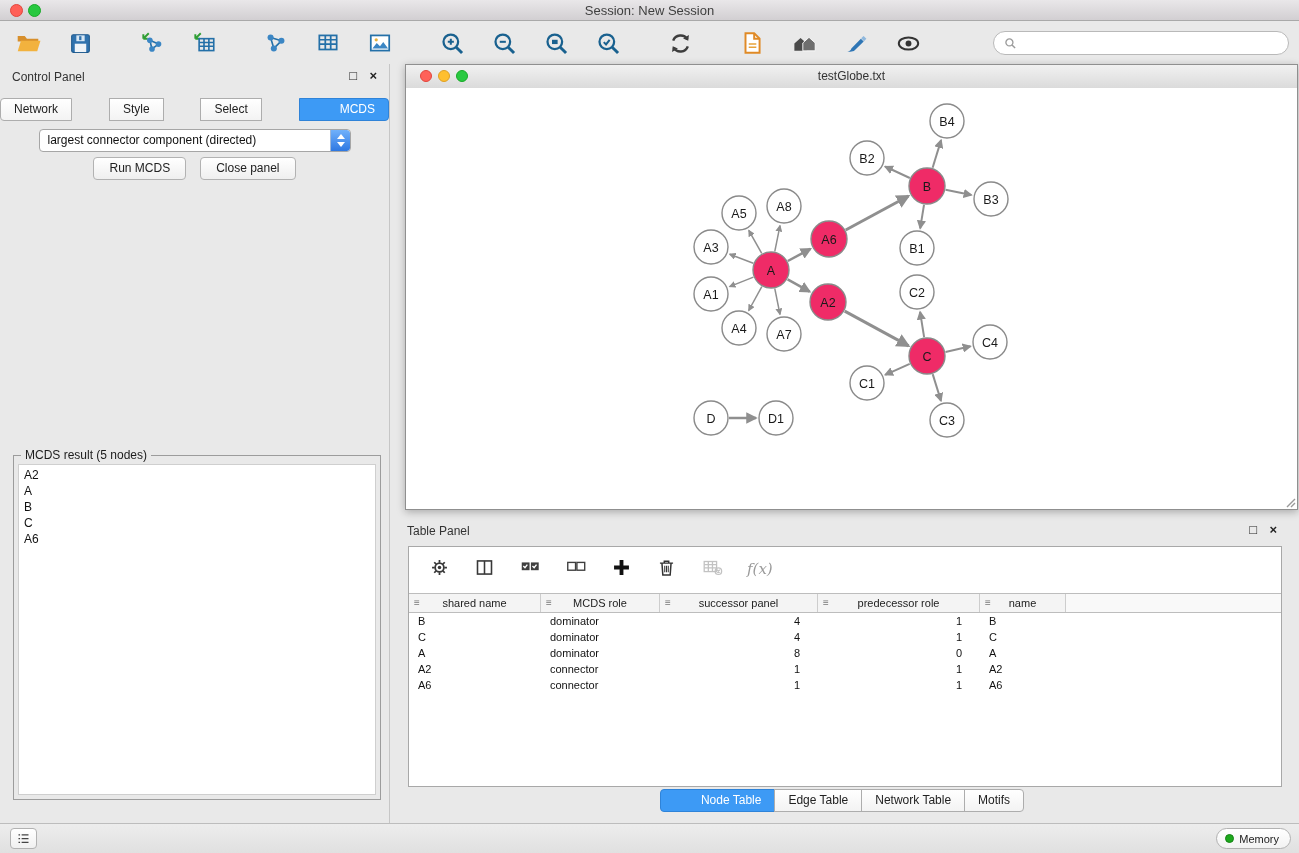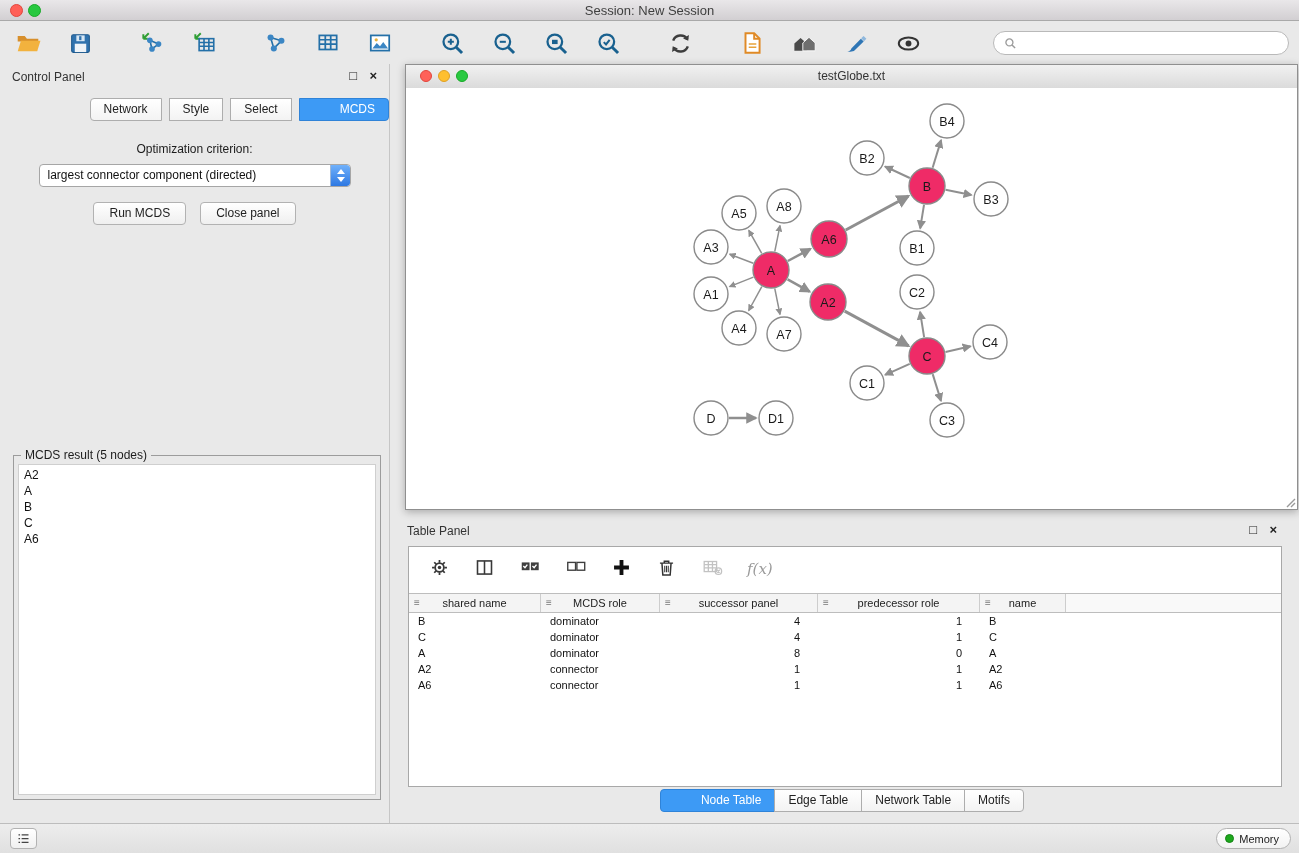--- a/index.html
+++ b/index.html
@@ -33,32 +33,32 @@
   .tab { padding:3px 13px 4px; font-size:12px; color:#222;
     background:linear-gradient(#ffffff,#f3f3f3); border:1px solid #adadad; margin-left:-1px; }
   .tab:first-child { border-radius:4px 0 0 4px; margin-left:0; }
   .tab:last-child { border-radius:0 4px 4px 0; }
   .tab.active { background:#3d9af5; border-color:#2f83d8; color:#fff;padding-left:40px; }
   .btn { padding:3px 15px 4px; font-size:12px; color:#222; background:linear-gradient(#ffffff,#efefef);
     border:1px solid #b2b2b2; border-radius:4px; }
   
   .control-panel { position:absolute; left:0; top:64px; width:390px; bottom:30px;
     background:#e9e9e9; border-right:1px solid #c6c6c6; }
-  .cp-tabs { display:flex; justify-content:flex-end; margin-top:8px;gap:8px; }
+  .cp-tabs { display:flex; justify-content:space-between; margin-top:8px;gap:8px; }
   .cp-opt { text-align:center; margin-top:21px; font-size:12px; color:#1c1c1c; }
   .cp-select { position:relative; width:312px; height:23px; margin:8px auto 0;
     background:#fff; border:1px solid #a6a6a6; border-radius:4px; font-size:12px;
     line-height:21px; padding-left:8px; color:#111; overflow:hidden; }
   .cp-stepper { position:absolute; right:0; top:0; bottom:0; width:20px;
     background:linear-gradient(#70b1fb,#2e78e2); border-left:1px solid #9fb8d8; border-radius:0 3px 3px 0; }
   .cp-stepper .up, .cp-stepper .dn { position:absolute; left:6px; width:0; height:0;
     border-left:4px solid transparent; border-right:4px solid transparent; }
   .cp-stepper .up { top:4px; border-bottom:5px solid #fff; }
   .cp-stepper .dn { bottom:4px; border-top:5px solid #fff; }
-  .cp-btns { display:flex; justify-content:center; gap:14px; margin-top:15px; }
+  .cp-btns { display:flex; justify-content:center; gap:14px; margin-top:5px; }
   .group-box { position:absolute; left:13px; right:8px; top:391px; bottom:23px; border:1px solid #9c9c9c; }
   .group-label { position:absolute; top:-8px; left:7px; background:#e9e9e9; padding:0 4px; font-size:12px; color:#1c1c1c; }
   .result-inner { position:absolute; left:4px; right:4px; top:8px; bottom:4px;
     background:#fff; border:1px solid #cfcfcf; font-size:12px; color:#111; padding:2px 5px; overflow:hidden; }
   .result-item { line-height:16px; }
   
   .network-window { position:absolute; left:405px; top:64px; width:893px; height:446px;
     background:#fff; border:1px solid #8f8f8f; box-shadow:0 2px 8px rgba(0,0,0,.28); }
   .nw-titlebar { position:relative; height:28px; background:linear-gradient(#f1f1f1,#d7d7d7);
     border-bottom:1px solid #b1b1b1; }
@@ -257,21 +257,20 @@
     <span class="panel-title">Control Panel</span>
     <span class="ph-btn ph-float">□</span>
     <span class="ph-btn ph-close">×</span>
   </div>
   <div class="cp-tabs" id="cp-tabs">
       <div class="tab">Network</div>
       <div class="tab">Style</div>
       <div class="tab">Select</div>
       <div class="tab active">MCDS</div>
     </div>
-  <div class="cp-opt">Optimization criterion:</div>
   <div class="cp-select">
     <span>largest connector component (directed)</span>
     <span class="cp-stepper">
         <span class="up"></span>
         <span class="dn"></span>
       </span>
   </div>
   <div class="cp-btns">
     <button class="btn">Run MCDS</button>
     <button class="btn">Close panel</button>

